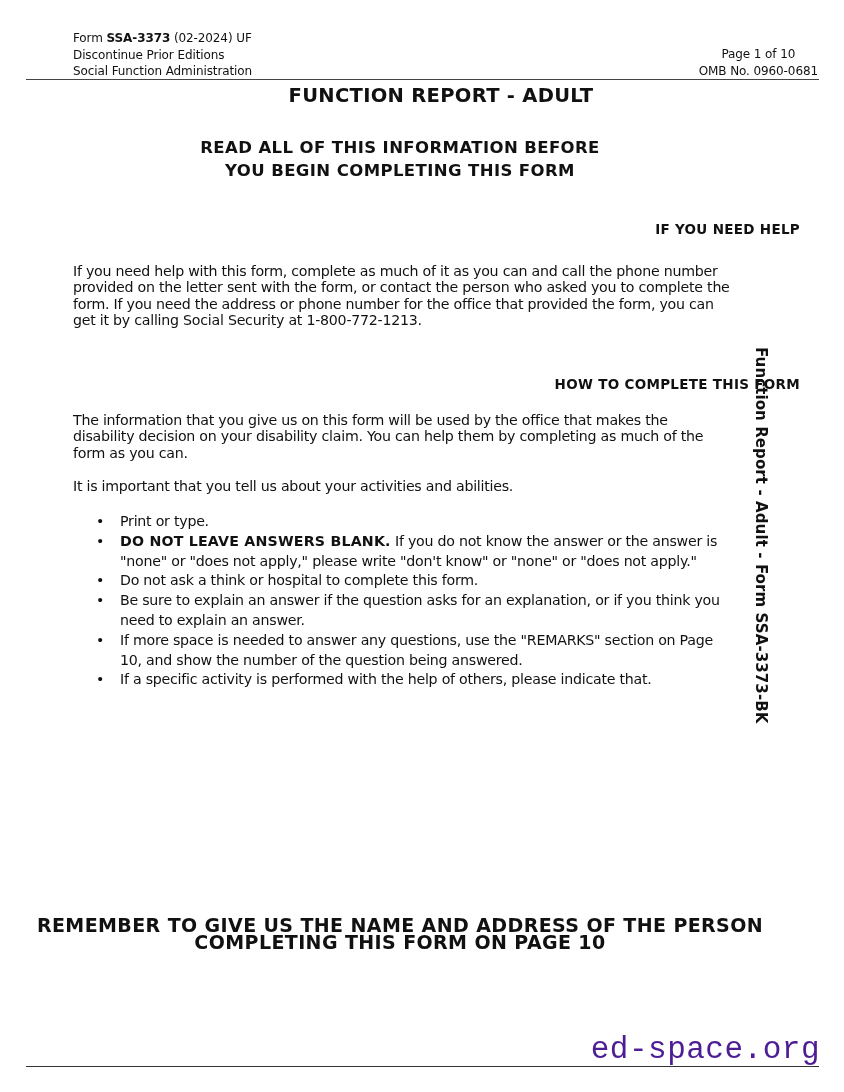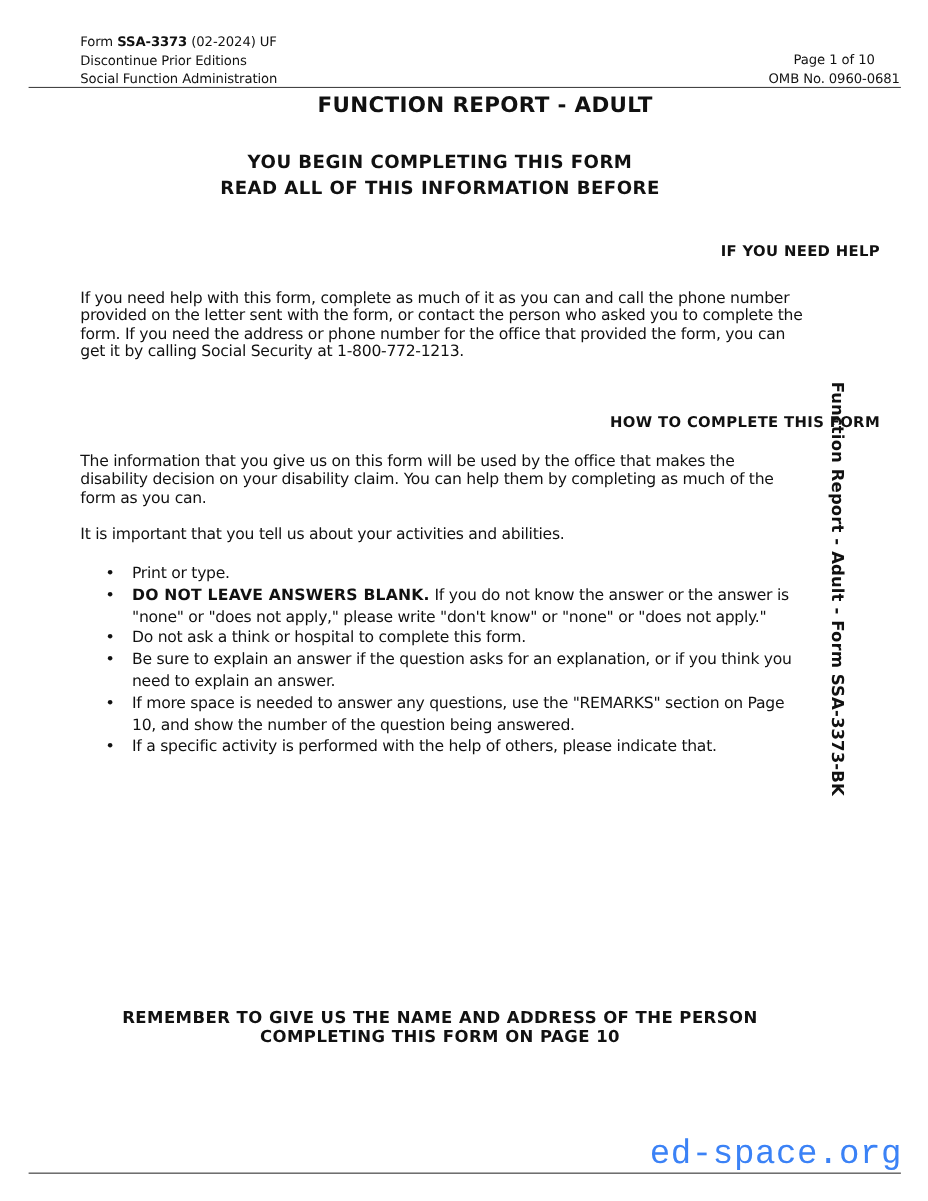--- a/index.html
+++ b/index.html
@@ -44,30 +44,30 @@
     .bullets li { position: relative; padding-left: 27px; }
     .bullets li .dot { position: absolute; left: 3px; top: 0; }
     .bullets li b { font-weight: bold; letter-spacing: 0.2px; }
     .side-label {
       position: absolute; left: 770px; top: 347px;
       transform-origin: 0 0; transform: rotate(90deg);
       font-size: 15px; font-weight: bold; white-space: nowrap; letter-spacing: 0.1px;
     }
     .remember {
       position: absolute; left: 0; top: 917px; width: 800px; text-align: center;
-      font-size: 15px; font-weight: bold; line-height: 17px; letter-spacing: 0.4px;
+      font-size: 19px; font-weight: bold; line-height: 17px; letter-spacing: 0.4px;
     }
     .footer-rule {
       position: absolute; left: 26px; top: 1066px; width: 793px; height: 0;
       border-top: 1.5px solid #333;
     }
     .watermark {
       position: absolute; right: 24px; top: 1032px;
       font-family: "Liberation Mono", "DejaVu Sans Mono", monospace;
-      font-size: 31px; color: #3b82f6; letter-spacing: 0.5px;
+      font-size: 31px; color: #4c1d95; letter-spacing: 0.5px;
     }
   </style>
 </head>
 <body>
 
 <div class="hdr-left">
   <div><span>Form </span><b>SSA-3373</b><span> (02-2024) UF</span></div>
   <div>Discontinue Prior Editions</div>
   <div>Social Function Administration</div>
 </div>
@@ -75,22 +75,22 @@
 <div class="hdr-right">
   <div>Page 1 of 10</div>
   <div>OMB No. 0960-0681</div>
 </div>
 
 <div class="hdr-rule"></div>
 
 <div class="title">FUNCTION REPORT - ADULT</div>
 
 <div class="subtitle">
+  <div>READ ALL OF THIS INFORMATION BEFORE</div>
   <div>YOU BEGIN COMPLETING THIS FORM</div>
-  <div>READ ALL OF THIS INFORMATION BEFORE</div>
 </div>
 
 <div class="section-head" style="top:221px">IF YOU NEED HELP</div>
 <div class="para" style="top:263px">If you need help with this form, complete as much of it as you can and call the phone number provided on the letter sent with the form, or contact the person who asked you to complete the form. If you need the address or phone number for the office that provided the form, you can get it by calling Social Security at 1-800-772-1213.</div>
 
 <div class="section-head" style="top:376px">HOW TO COMPLETE THIS FORM</div>
 <div class="para" style="top:412px">The information that you give us on this form will be used by the office that makes the disability decision on your disability claim. You can help them by completing as much of the form as you can.</div>
 <div class="para" style="top:478px">It is important that you tell us about your activities and abilities.</div>
 
 <ul class="bullets">

